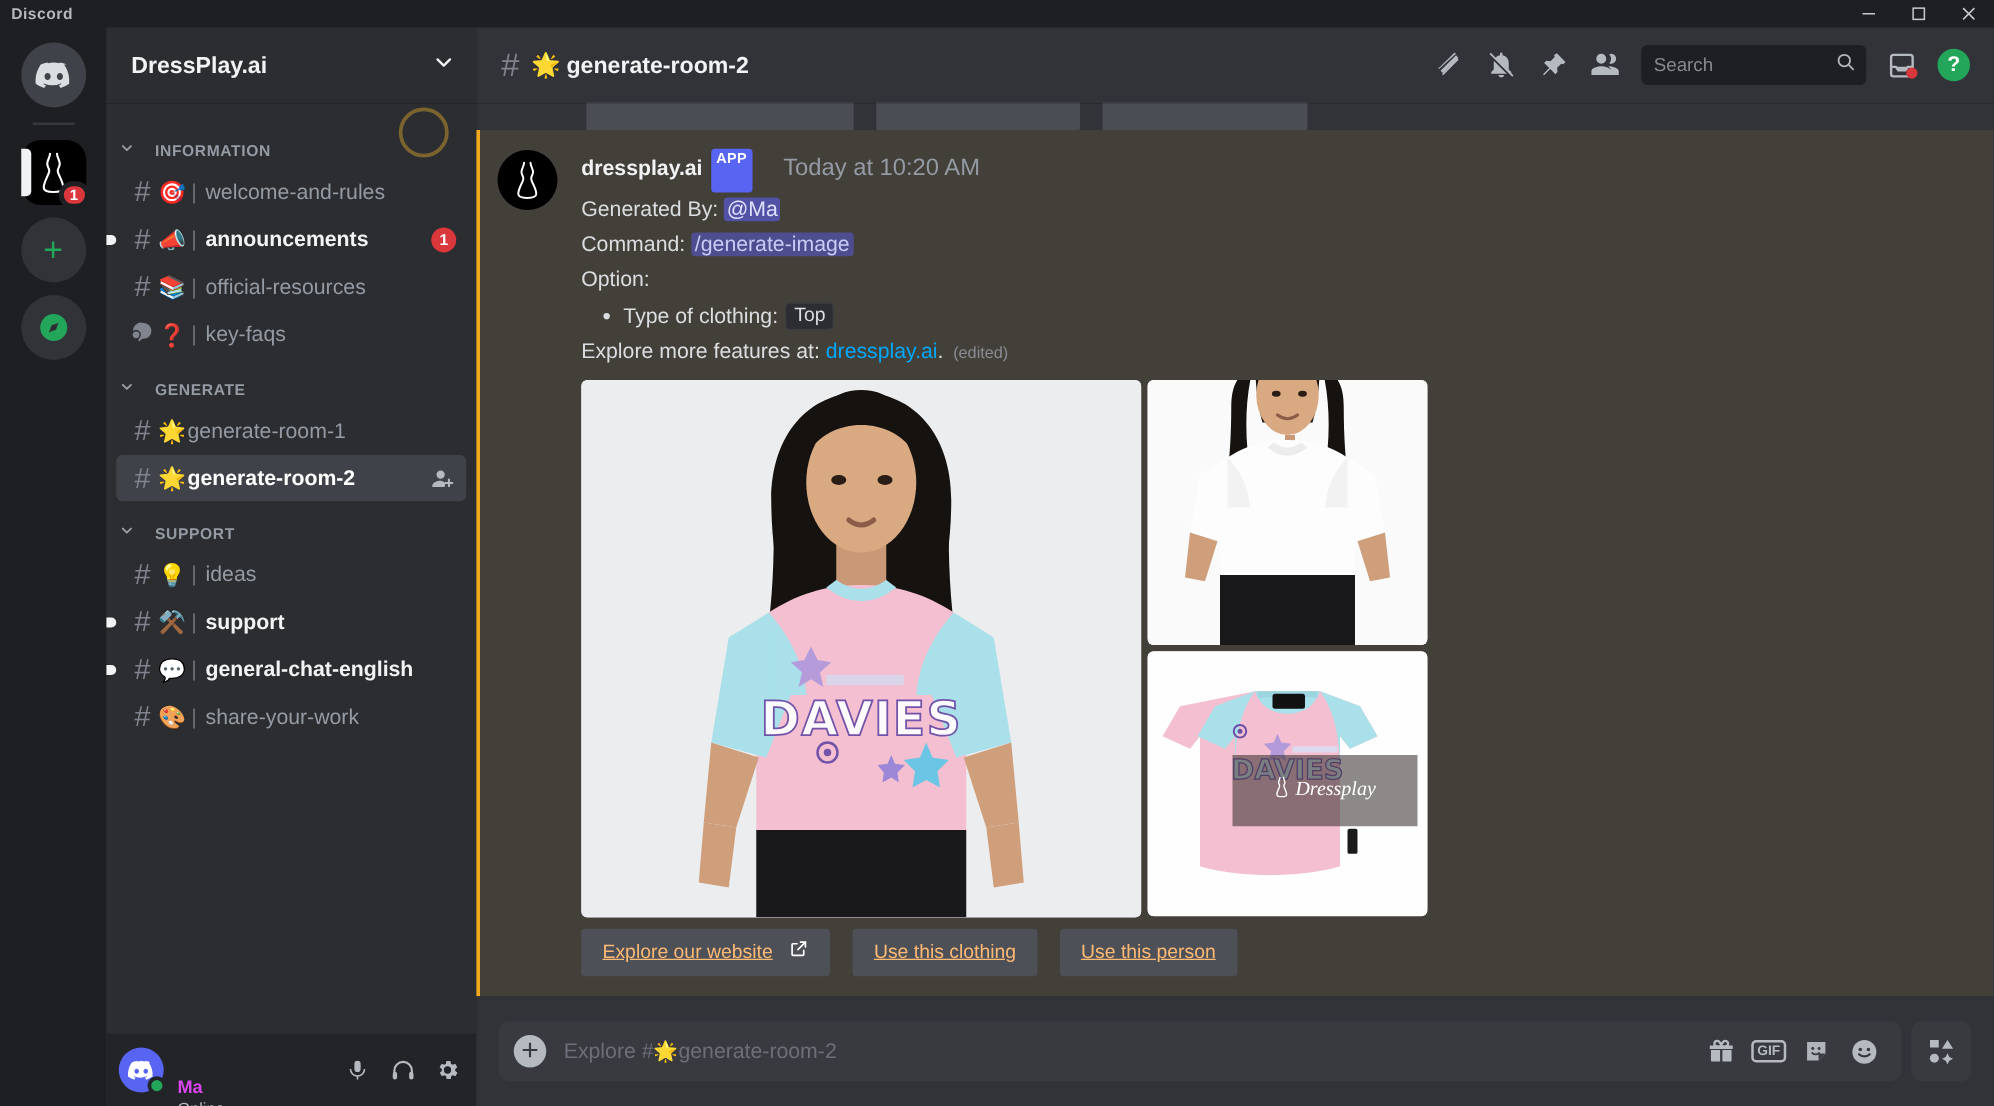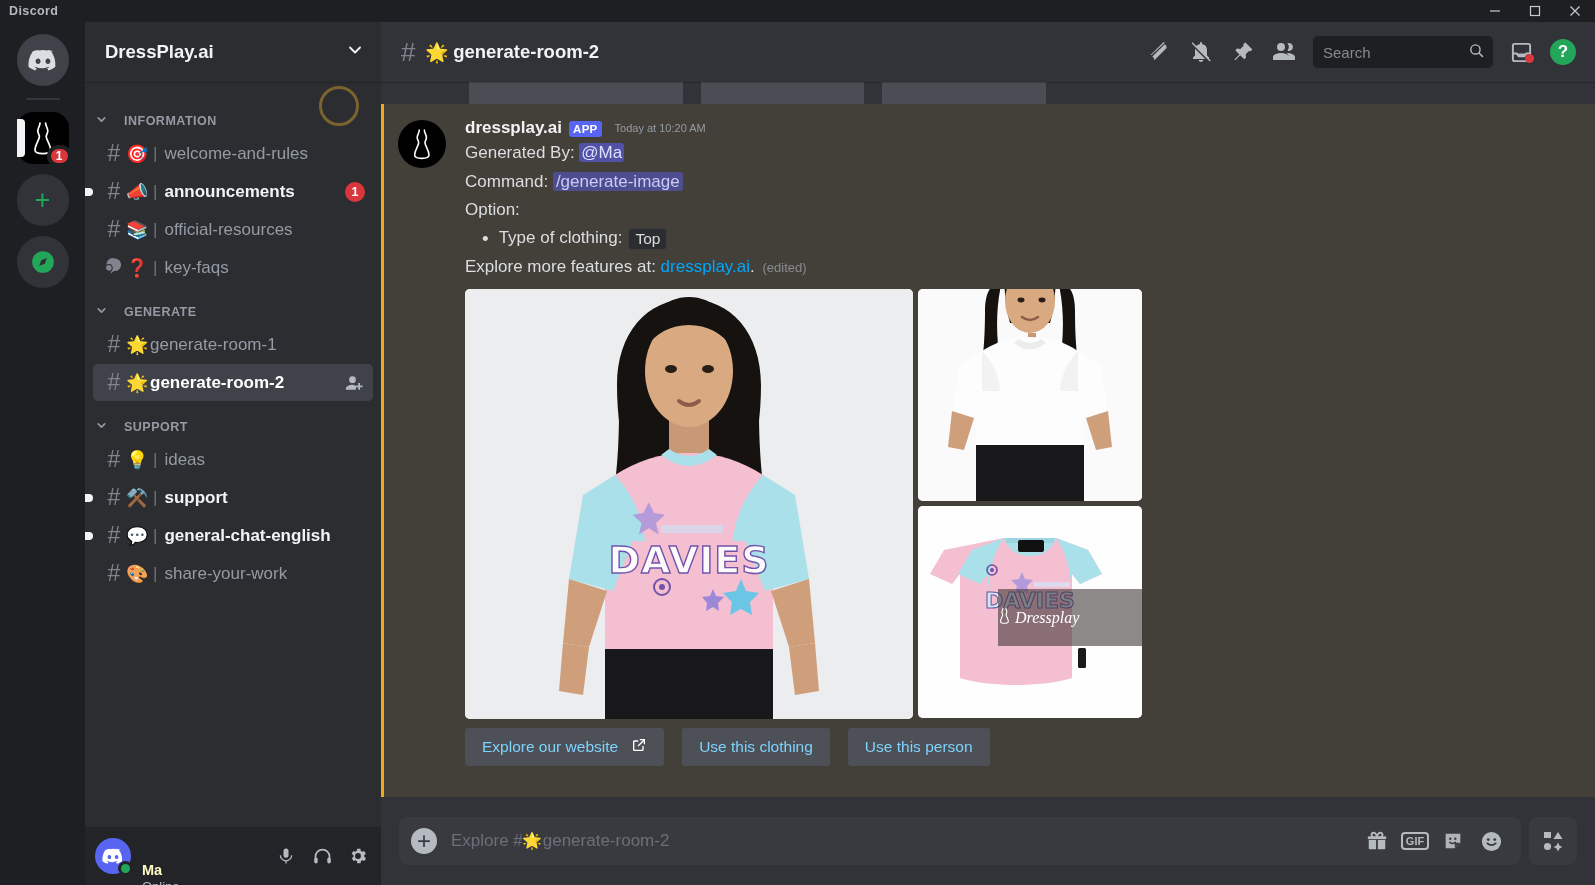--- a/index.html
+++ b/index.html
@@ -130,21 +130,21 @@
   .u-avatar-wrap { position: relative; width: 36px; height: 36px; }
   .u-avatar {
     width: 36px; height: 36px; border-radius: 18px; background: #5865f2;
     display: flex; align-items: center; justify-content: center; color: #fff;
   }
   .u-status {
     position: absolute; right: -2px; bottom: -2px; width: 15px; height: 15px;
     border-radius: 50%; background: #23a55a; border: 3px solid #232428;
   }
   .u-meta { margin-left: 9px; min-width: 0; flex: 1; }
-  .u-name { color: #fef9c3; font-size: 14.5px; font-weight: bold; line-height: 1.15; margin-top: 46px; }
+  .u-name { color: #d946ef; font-size: 14.5px; font-weight: bold; line-height: 1.15; margin-top: 46px; }
   .u-sub { color: #b5bac1; font-size: 13px; line-height: 1.3; }
   .u-btn {
     width: 34px; height: 34px; border-radius: 5px; display: flex;
     align-items: center; justify-content: center; color: #b5bac1; cursor: pointer;
   }
 
   
   .main {
     position: absolute; top: 22px; left: 381px; width: 1214px; height: 863px;
     background: #313338; display: flex; flex-direction: column;
@@ -193,24 +193,24 @@
   .msg-avatar {
     width: 48px; height: 48px; border-radius: 24px; background: #000;
     flex: 0 0 48px; display: flex; align-items: center; justify-content: center;
     margin-top: 2px;
   }
   .msg-body { margin-left: 19px; flex: 1; min-width: 0; }
   .msg-head { display: flex; align-items: center; gap: 7px; line-height: 1.2; }
   .author { color: #f2f3f5; font-size: 17px; font-weight: bold; }
   .app-tag {
     background: #5865f2; color: #fff; font-size: 11.5px; font-weight: bold;
-    border-radius: 3px; padding: 2px 4px 0; letter-spacing: .3px;
+    border-radius: 3px; padding: 2px 4px 19px; letter-spacing: .3px;
     position: relative; top: 1px;
   }
-  .ts { color: #949ba4; font-size: 11px; margin-left: 6px; }
+  .ts { color: #949ba4; font-size: 19px; margin-left: 18px; }
   .line { color: #dbdee1; font-size: 17px; line-height: 1.55; margin-top: 2px; }
   .mention {
     background: #5a5ce6a0; color: #dee0fc; border-radius: 3px;
     padding: 0 2px; font-weight: 500;
   }
   .cmd {
     background: #5a5ce680; color: #c9ccf7; border-radius: 3px; padding: 0 3px;
   }
   .bullet-row { display: flex; align-items: center; margin-top: 2px; padding-left: 17px; }
   .bullet { color: #dbdee1; font-size: 19px; margin-right: 10px; line-height: 1; }
@@ -227,32 +227,32 @@
     width: 448px; height: 430px; border-radius: 5px; overflow: hidden;
     background: #eceef0; cursor: pointer; position: relative;
   }
   .g-right { display: flex; flex-direction: column; gap: 5px; }
   .g-small {
     width: 224px; height: 212px; border-radius: 5px; overflow: hidden;
     background: #fff; cursor: pointer; position: relative;
   }
   .g-small.second { background: #fff; }
   .wm {
-    position: absolute; left: 80px; top: 83px; width: 148px; height: 57px;
+    position: absolute; left: 68px; top: 83px; width: 148px; height: 57px;
     background: rgba(60,52,52,.58); display: flex; align-items: center;
-    gap: 4px;
+    justify-content: center; gap: 4px;
   }
   .wm-text { color: #fff; font-size: 16px; font-style: italic; font-family: "Liberation Serif", serif; }
 
   .actions { display: flex; gap: 18px; margin-top: 9px; }
   .act-btn {
-    height: 38px; background: #4e5058; color: #7dd3fc; border: none;
+    height: 38px; background: #4e5058; color: #fdba74; border: none;
     border-radius: 3px; padding: 0 17px; font-size: 15.5px;
     font-family: "Liberation Sans", sans-serif; display: flex;
-    align-items: center; gap: 13px; cursor: pointer;
+    align-items: center; gap: 13px; cursor: pointer; text-decoration: underline;
   }
 
   
   .composer-wrap { flex: 0 0 88px; padding: 0 18px; display: flex; align-items: center; gap: 8px; }
   .composer {
     flex: 1; height: 48px; background: #383a40; border-radius: 8px;
     display: flex; align-items: center; padding: 0 14px 0 12px; gap: 14px;
   }
   .plus-circle {
     width: 26px; height: 26px; border-radius: 13px; background: #b5bac1;

